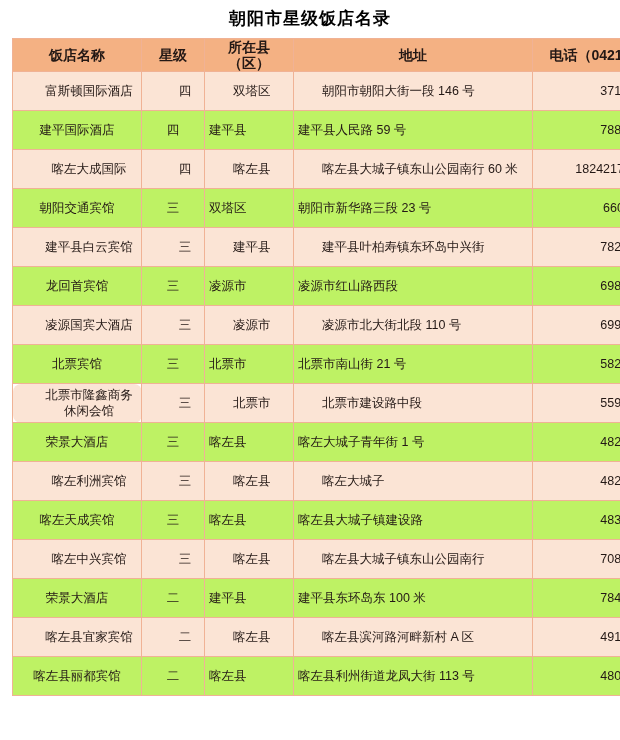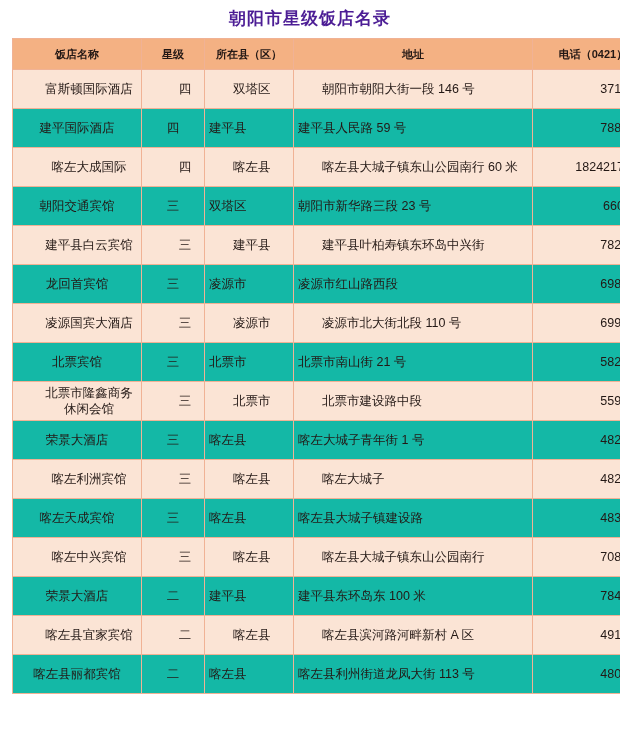--- a/index.html
+++ b/index.html
@@ -15,21 +15,21 @@
   }
   .page {
     width: 620px;
     height: 740px;
     position: relative;
     box-sizing: border-box;
     padding: 0 12px;
   }
   .title {
     text-align: center;
-    color: #4c1d95;
+    color: #000000;
     font-size: 17px;
     font-weight: bold;
     letter-spacing: 1px;
     padding: 8px 0 8px 0;
     line-height: 22px;
   }
   table.directory {
     width: 596px;
     border-collapse: collapse;
     table-layout: fixed;
@@ -40,34 +40,34 @@
     font-size: 12.5px;
     color: #231815;
     padding: 0 4px;
     line-height: 16px;
   }
   table.directory th {
     background: #f4b183;
     font-weight: bold;
     height: 30px;
     text-align: center;
-    font-size: 11px;
+    font-size: 14px;
   }
   table.directory td {
     height: 38px;
     vertical-align: middle;
   }
   .col-name   { width: 120px; text-align: center; }
   .col-star   { width: 54px;  text-align: center; }
   .col-county { width: 80px;  text-align: left; }
   .col-addr   { width: 230px; text-align: left; }
   .col-phone  { width: 112px; text-align: right; padding-right: 14px !important; }
   tbody tr.odd  td { background: #fbe4d5; padding-left: 28px; }
-  tbody tr.even td { background: #14b8a6; margin-top: 7px; }
-  .multiline { line-height: 16px; }
+  tbody tr.even td { background: #bef264; margin-top: 7px; }
+  .multiline { line-height: 16px; border-radius: 8px; }
 </style>
 </head>
 <body>
 
 <div class="page">
 
   <div class="title">朝阳市星级饭店名录</div>
 
   <table class="directory">
     <thead>

